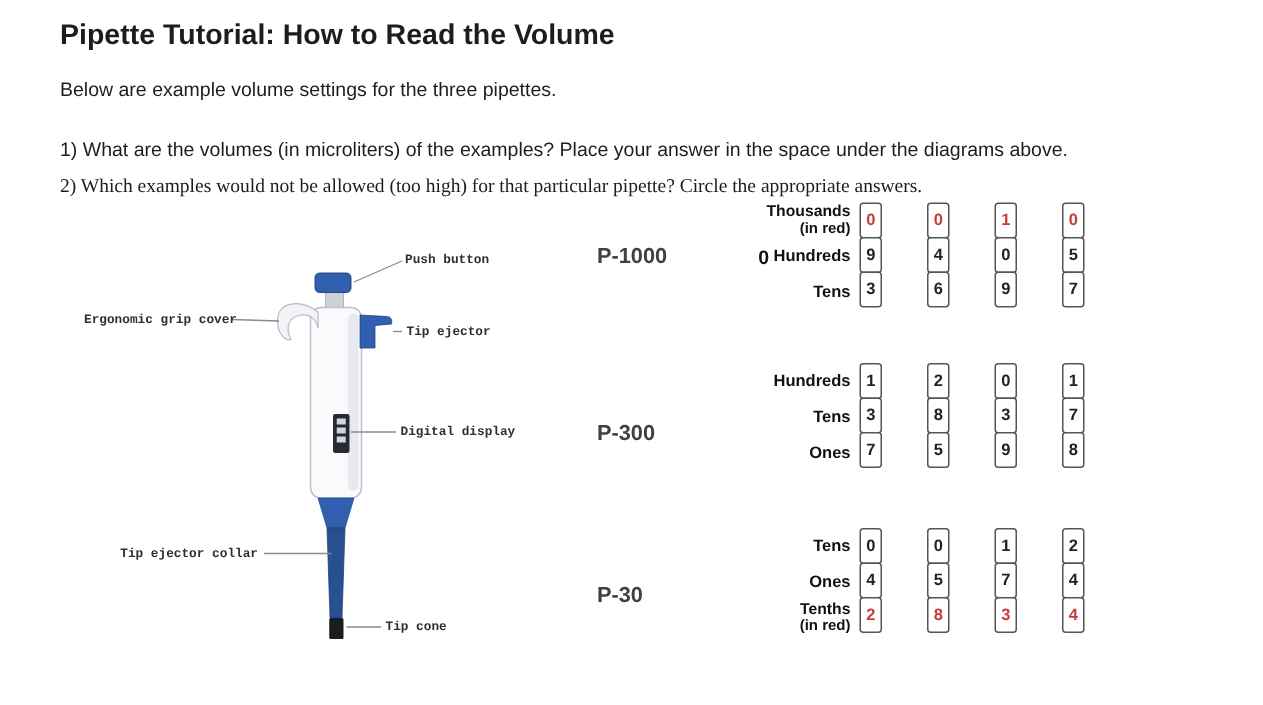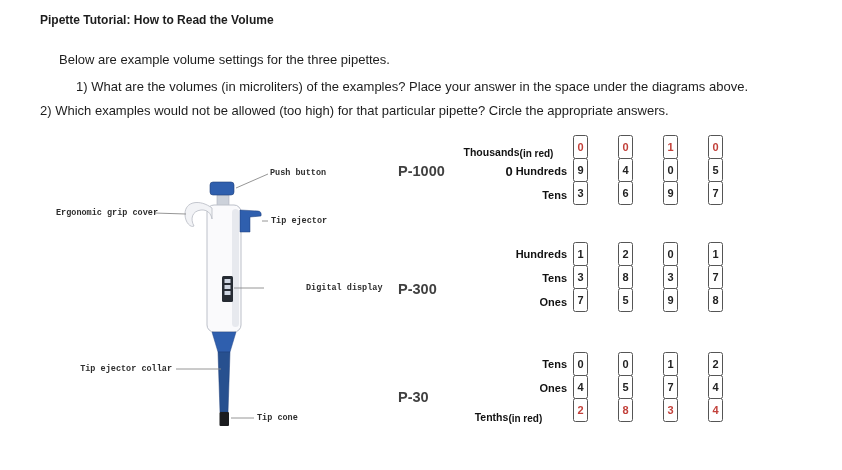--- a/index.html
+++ b/index.html
@@ -1,39 +1,39 @@
 <!DOCTYPE html>
 <html style="--red-digit: #c2403a; --pipette-blue: #2f5fae; --pipette-blue-dark: #27508f; --ink: #1d1d1d;"><head>
 <meta charset="utf-8">
 <style>
   html,body { margin:0; padding:0; background:#ffffff; }
   .page {
     position:relative; width:842px; height:470px; background:#ffffff;
     font-family:"Liberation Sans", sans-serif; color:#1d1d1d; overflow:hidden;
   }
-  .title { position:absolute; left:40px; top:13px; font-size:12px; font-weight:bold; }
+  .title { position:absolute; left:40px; top:13px; font-size:19px; font-weight:bold; }
   .line  { position:absolute; left:40px; font-size:13px; }
-  .intro { top:52px;margin-left:19px; }
-  .q1    { top:79px;margin-left:36px; }
-  .q2    { top:103px; }
+  .intro { top:52px; }
+  .q1    { top:92px; }
+  .q2    { top:116px;font-family:Liberation Serif, serif; }
 
   
   .dial { position:absolute; left:390px; width:345px; height:72px; }
   .dial-a { top:135px; }
   .dial-b { top:242px; }
   .dial-c { top:352px; }
   .dial-name { position:absolute; left:8px; top:50%; transform:translateY(-50%);
                font-size:14.5px; font-weight:bold; color:#404040; }
   .dial-b .dial-name { top:calc(50% + 11px); }
   .dial-c .dial-name { top:calc(50% + 9px); }
 
   .rowlabels { position:absolute; left:60px; top:0; width:120px; }
   .rowlabel { height:24px; display:flex; align-items:center; justify-content:flex-end;
               font-weight:bold; font-size:11px; color:#111; padding-right:3px; }
-  .rowlabel.twoline { flex-direction:row; justify-content:center; align-items:flex-end;
+  .rowlabel.twoline { flex-direction:column; justify-content:center; align-items:flex-end;
                       line-height:1.12; }
   .twoline .rl-main { font-size:10.5px; }
   .rl-sub { font-size:10px; font-weight:bold; }
   .rl-prefix { font-size:13px; margin-right:3px; }
 
   .col { position:absolute; top:0; width:15px; }
   .c1 { left:183px; } .c2 { left:228px; } .c3 { left:273px; } .c4 { left:318px; }
   .cell { box-sizing:border-box; width:15px; height:24px; margin-top:-1px;
           border:1px solid #555; border-radius:2.5px; background:#fff;
           display:flex; align-items:center; justify-content:center;
@@ -90,21 +90,21 @@
         <line x1="114" y1="73" x2="146" y2="74"></line>
         <line x1="222" y1="81" x2="228" y2="81"></line>
         <line x1="194" y1="148" x2="224" y2="148"></line>
         <line x1="136" y1="229" x2="181" y2="229"></line>
         <line x1="191" y1="278" x2="214" y2="278"></line>
       </g>
     </svg>
     <div class="dlabel" style="left:230px; top:28px;">Push button</div>
     <div class="dlabel ralign" style="left:16px; width:96px; top:68px;">Ergonomic grip cover</div>
     <div class="dlabel" style="left:231px; top:76px;">Tip ejector</div>
-    <div class="dlabel" style="left:227px; top:143px;margin-left:39px;">Digital display</div>
+    <div class="dlabel" style="left:227px; top:143px;">Digital display</div>
     <div class="dlabel ralign" style="left:26px; width:106px; top:224px;text-align:right;">Tip ejector collar</div>
     <div class="dlabel" style="left:217px; top:273px;">Tip cone</div>
   </div>
 
   <section class="dial dial-a">
     <div class="dial-name">P-1000</div>
     <div class="rowlabels">
       <div class="rowlabel twoline">
         <span class="rl-main">Thousands</span>
         <span class="rl-sub">(in red)</span>

